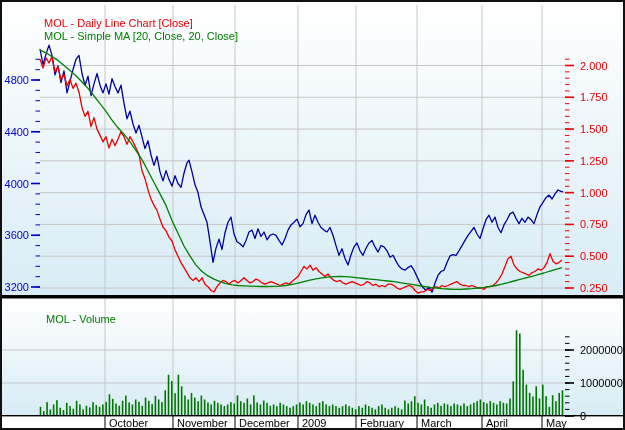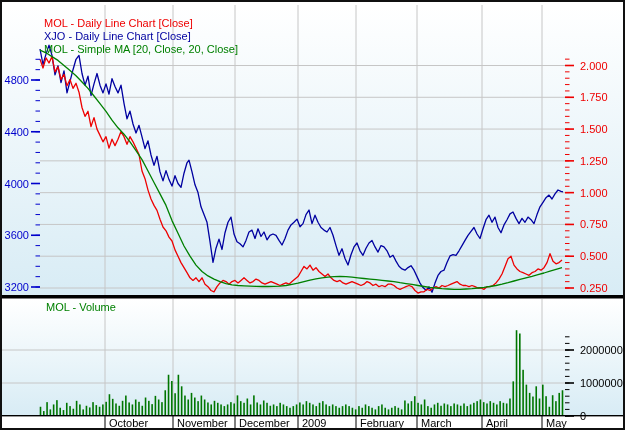--- a/index.html
+++ b/index.html
@@ -343,18 +343,17 @@
         <text x="578" y="385" fill="#000000">1000000</text>
         <line x1="563" y1="414" x2="572" y2="414" stroke="#000000" stroke-width="1.6"></line>
         <text x="578" y="418" fill="#000000">0</text>
         <rect x="0" y="293" width="621" height="3.5" fill="#000000"></rect>
         <rect x="0" y="413" width="621" height="1.4" fill="#000"></rect>
       </g>
   </svg>
 
   <div id="legend">
     <div style="color: rgb(238, 0, 0);">MOL - Daily Line Chart [Close]</div>
-    <div style="color: rgb(0, 0, 160);">XJO - Daily Line Chart [Close]</div>
     <div style="color: rgb(0, 128, 0); text-align: right;">MOL - Simple MA [20, Close, 20, Close]</div>
   </div>
 
-  <div id="volume-pane-label" style="color: rgb(0, 128, 0);">MOL - Volume</div>
+  <div id="volume-pane-label" style="color: rgb(0, 128, 0); margin-top: 12px;">MOL - Volume</div>
 </div>
 
 </body></html>

